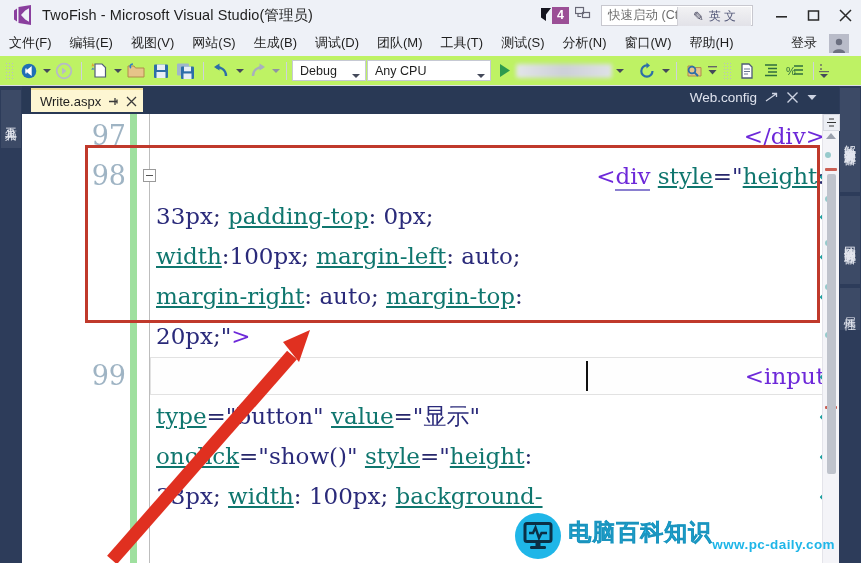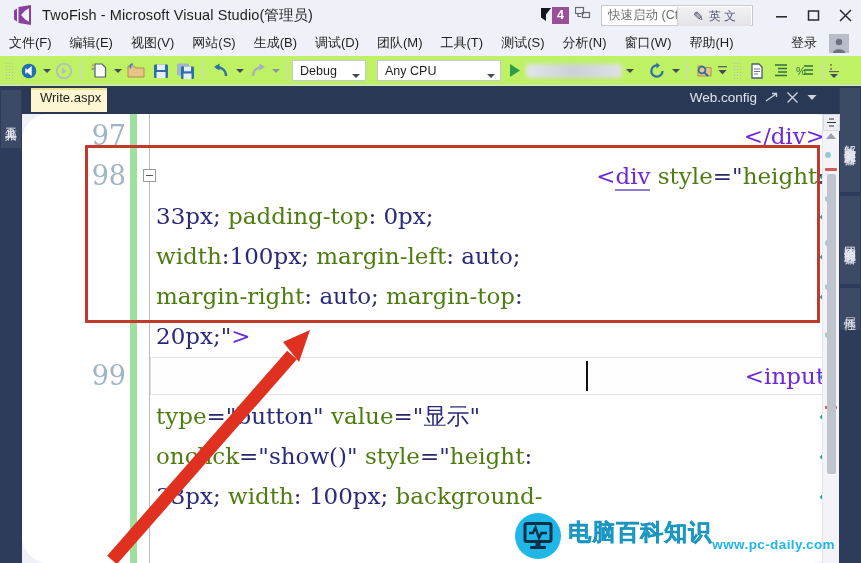--- a/index.html
+++ b/index.html
@@ -126,21 +126,21 @@
   .tb-caret { flex:none; width:11px; display:flex; align-items:center; justify-content:center; }
   .tb-sep { flex:none; width:1px; height:18px; background:#cfd2dc; margin: 0 5px; }
   .combo {
     flex:none;
     height: 21px; background:#fff; border:1px solid #c6c9d3;
     display:flex; align-items:center; padding-left:7px;
     font-size: 12.5px; color:#1e1e1e;
     position: relative;
   }
   .combo.debug { width: 74px; }
-  .combo.cpu { width: 124px; margin-left: 11px; }
+  .combo.cpu { width: 124px; margin-left: 1px; }
   .combo-caret { position:absolute; right:5px; top:7px; }
   .run-btn { flex:none; display:flex; align-items:center; margin-left:7px; gap:4px; }
   .run-blur {
     width: 96px; height: 14px;
     background: linear-gradient(90deg,#e3e5ea,#cdd0d8,#dfe1e7);
     filter: blur(2.2px);
     border-radius: 2px;
   }
 
   
@@ -167,21 +167,20 @@
   }
 
   .doctab {
     position: absolute; top: 88px; left: 31px;
     height: 24px;
     background: #fdf6d2;
     border-top: 2px solid #f0e090;
     display: flex; align-items: center;
     padding: 0 6px 0 9px;
     gap: 7px;
-    flex-direction: column;
   }
   .doctab-label { font-size: 13px; color: #1e1e1e; white-space:nowrap; }
   .doctab-pin, .doctab-close { color:#3a3a3a; display:flex; align-items:center;}
 
   .webconfig {
     position: absolute; top: 90px; right: 44px;
     display: flex; align-items: center; gap: 8px;
   }
   .webconfig-label { font-size: 13.5px; color:#dfe3ee; white-space:nowrap; }
   .wc-icon { color:#cdd3e2; display:flex; align-items:center; }
@@ -206,21 +205,20 @@
   .rtab.t2 { top: 196px; height: 88px;  background:#3c4a66; }
   .rtab.t3 { top: 288px; height: 42px;  background:#3c4a66; }
 
   
   .editor {
     position: absolute;
     top: 114px; left: 22px;
     width: 817px; height: 449px;
     background: #ffffff;
     overflow: hidden;
-    border-radius: 27px;
   }
   .gutter-bg {
     position:absolute; top:0; left:0; width: 115px; height: 100%;
     background:#ffffff;
   }
   .change-bar {
     position:absolute; top:0; left: 108px; width: 7px; height:100%;
     background:#9fe09f;
   }
   .fold-line {
@@ -244,21 +242,21 @@
   .code {
     position:absolute; left: 134px; right: 14px;
     font-family: "DejaVu Serif", serif;
     font-size: 23px;
     line-height: 40px;
     white-space: pre;
     color: #1c1c5a;
   }
   .code.right { text-align: right; }
   .tk-tag { color: #6d28d9; }
-  .tk-attr { color: #4d7c0f; }
+  .tk-attr { color: #0f766e; text-decoration: underline; }
   .tk-val  { color: #2a2a7a; }
   .tk-plain{ color: #27276b; }
   .u-underline { border-bottom: 2px solid #8a7fd0; }
 
   .wrapglyph {
     position:absolute; right: 4px;
     font-size: 19px; color: #1a9e9e;
     line-height: 40px;
     font-family: "DejaVu Sans", sans-serif;
   }

